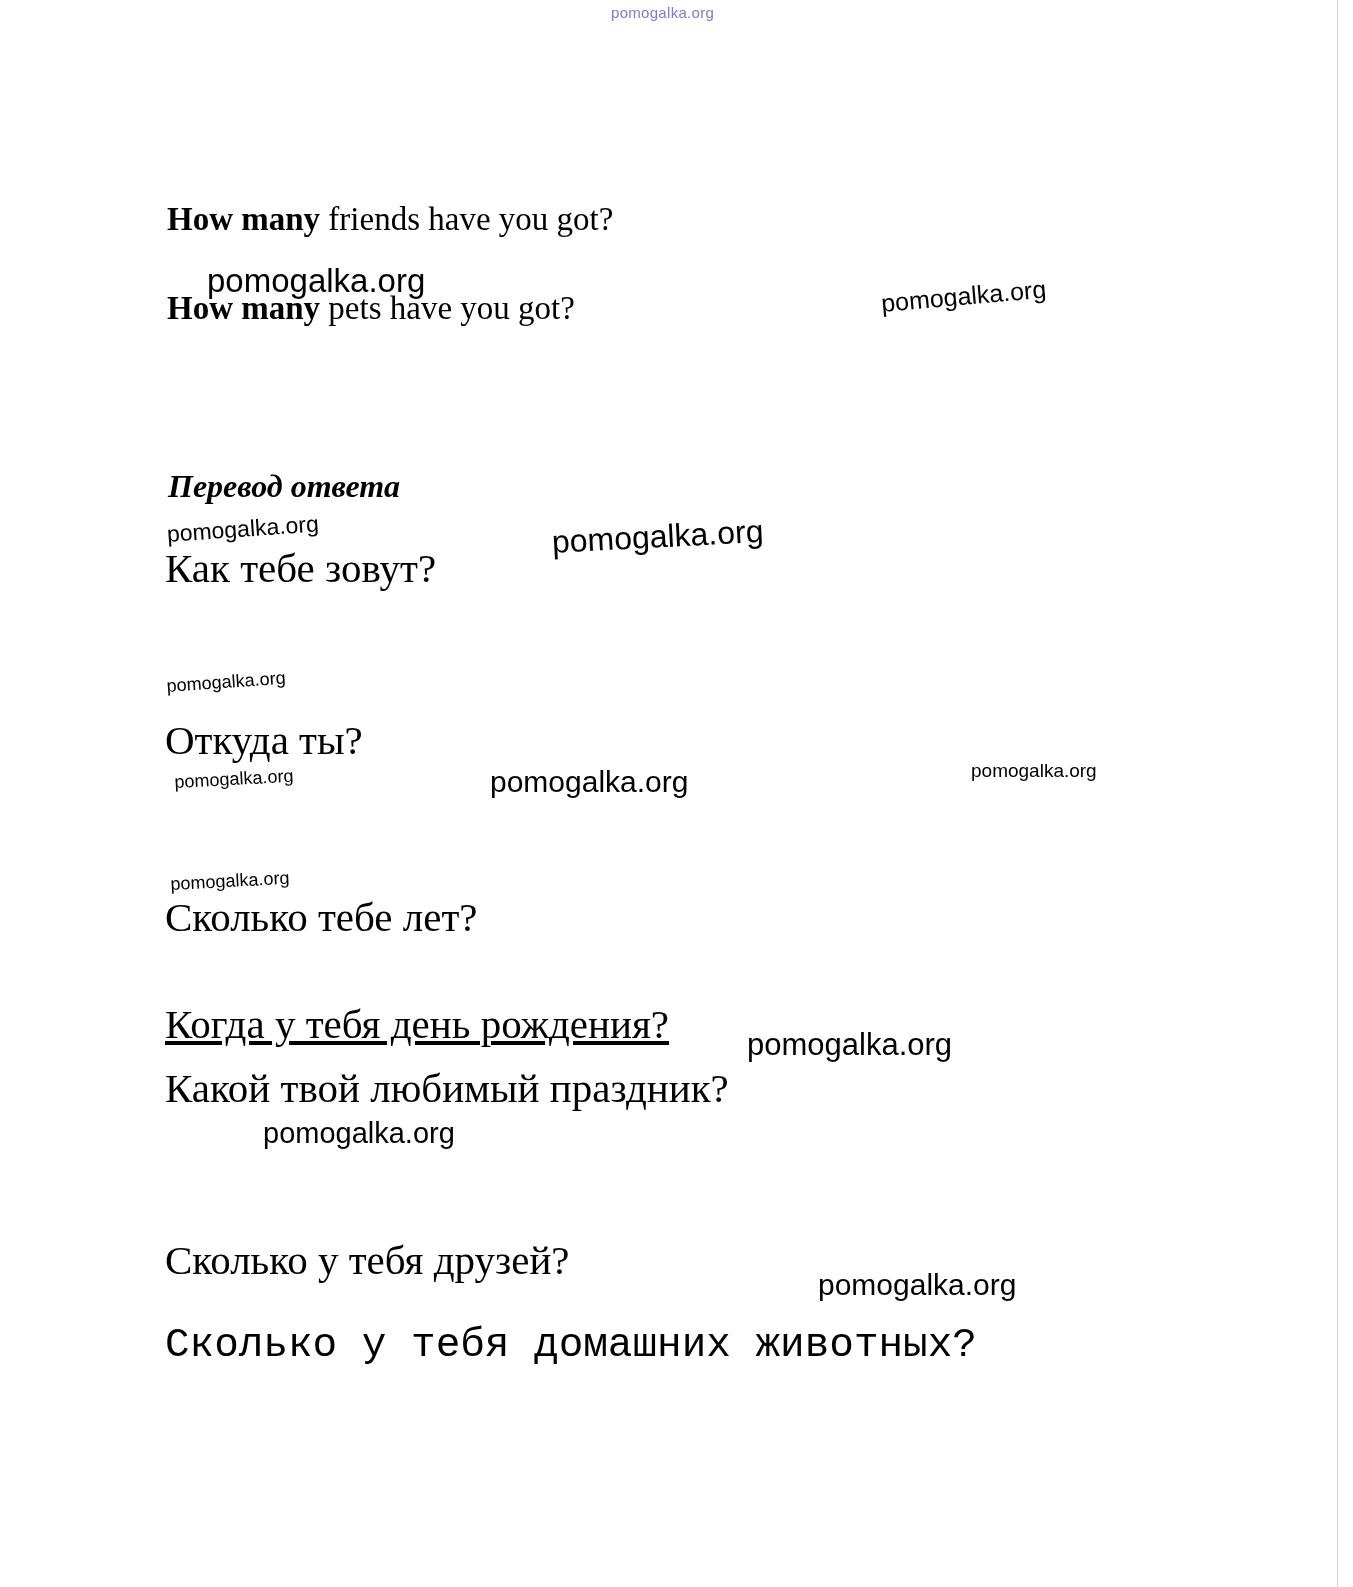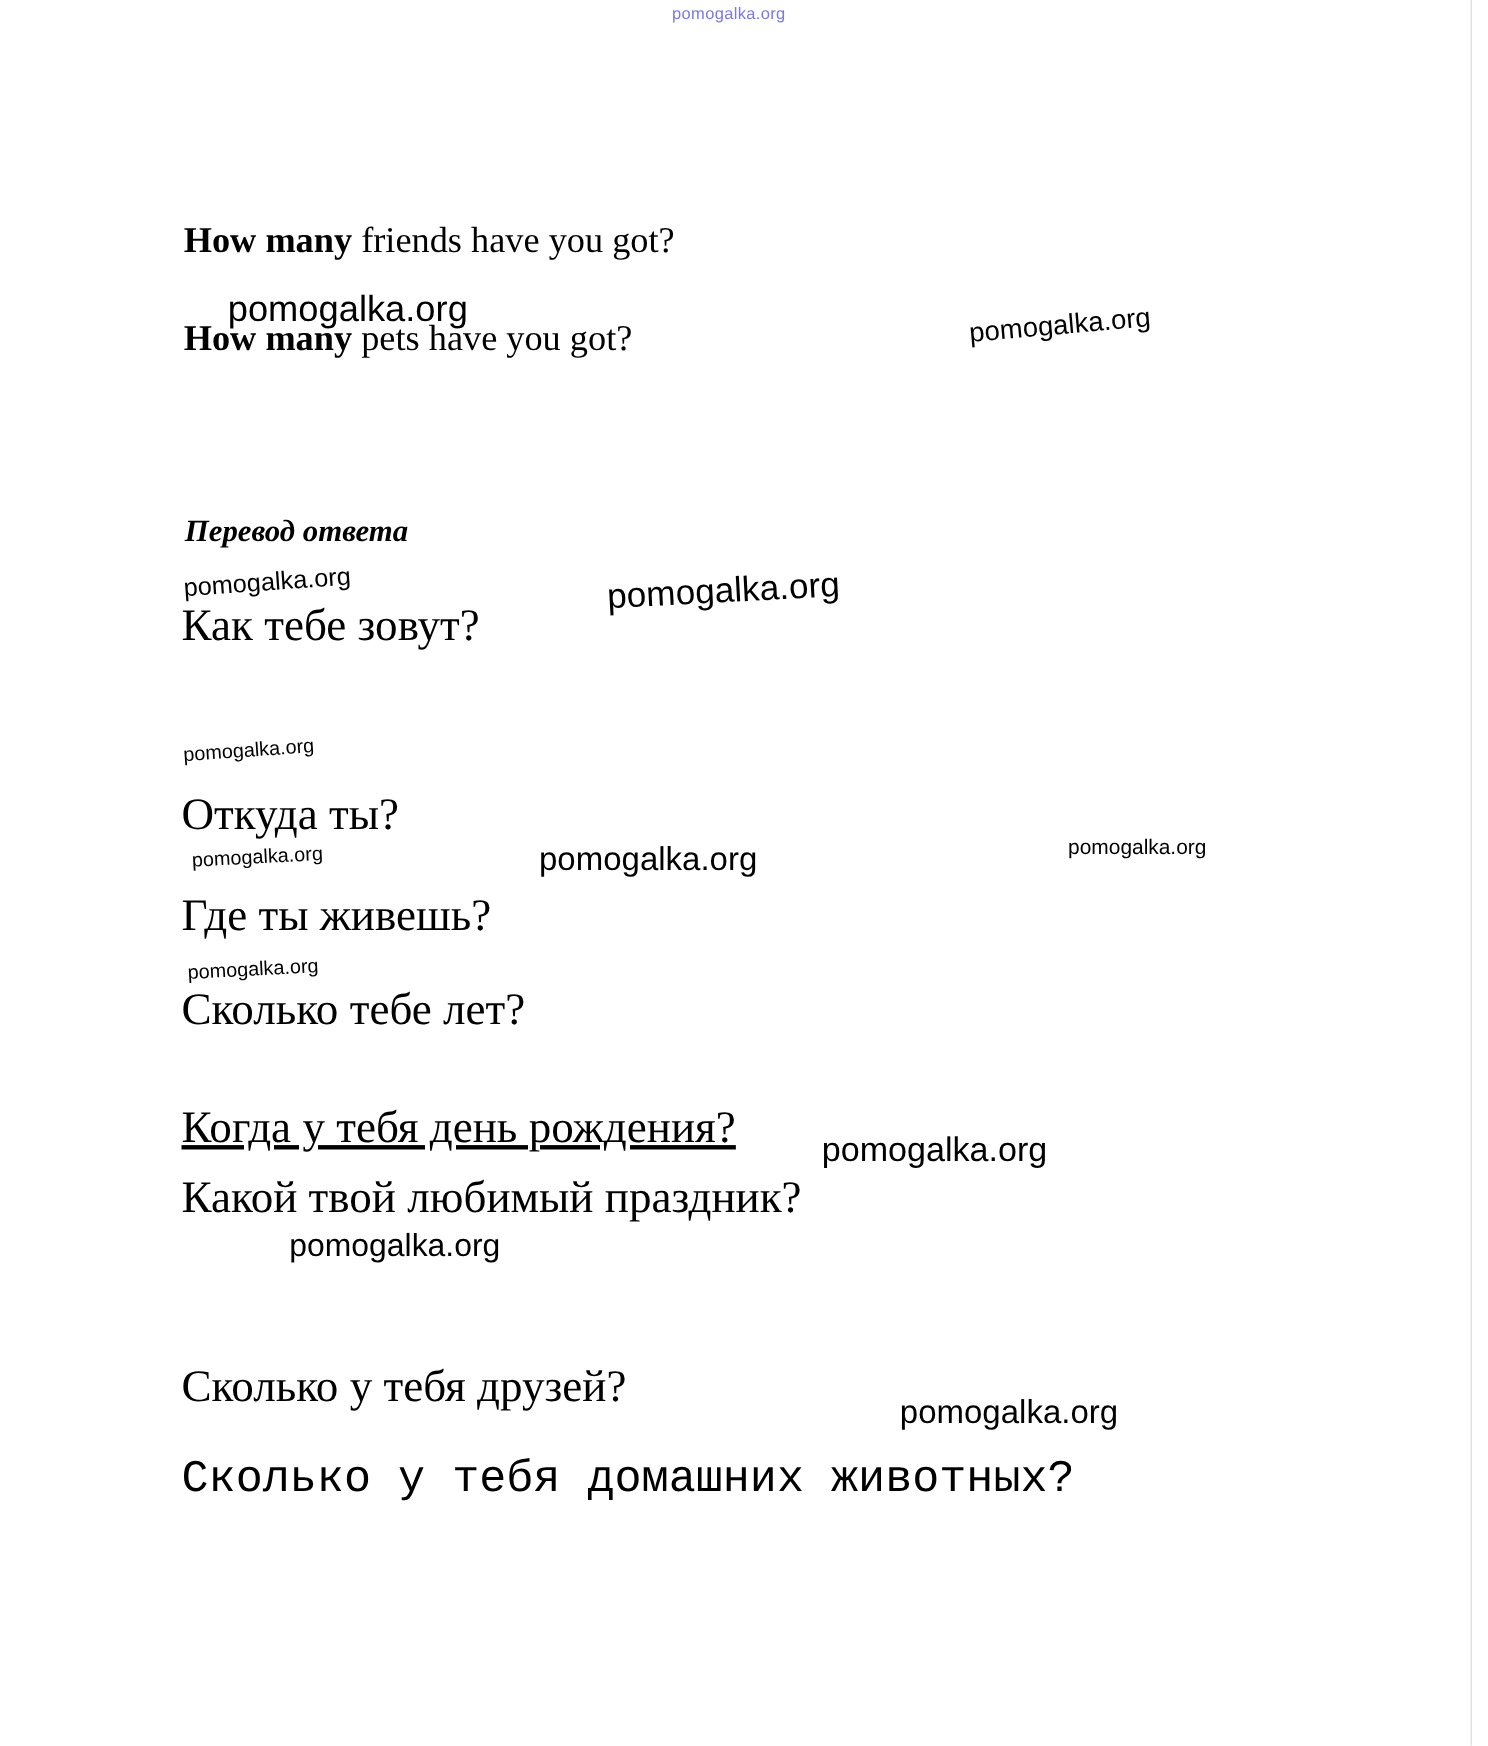--- a/index.html
+++ b/index.html
@@ -43,21 +43,21 @@
     font-weight: bold;
   }
   #en1 { left: 167px; top: 203px; }
   #en2 { left: 167px; top: 292px; }
 
   .section-title {
     position: absolute;
     left: 168px;
     top: 468px;
     font-family: "Liberation Serif", serif;
-    font-size: 28px;
+    font-size: 32px;
     font-weight: bold;
     font-style: italic;
     white-space: nowrap;
   }
 
   .ru-line {
     position: absolute;
     font-family: "Liberation Serif", serif;
     font-size: 41px;
     white-space: nowrap;
@@ -112,21 +112,20 @@
   <div class="wm-top">pomogalka.org</div>
 
   <div class="en-line" id="en1"><b>How many</b><span> friends have you got?</span></div>
 
   <div class="en-line" id="en2"><b>How many</b><span> pets have you got?</span></div>
 
   <div class="section-title">Перевод ответа</div>
 
   <div class="ru-line" id="ru0">Как тебе зовут?</div>
   <div class="ru-line" id="ru2">Откуда ты?</div>
-  <div class="ru-line" id="ru3">Где ты живешь?</div>
   <div class="ru-line" id="ru4">Сколько тебе лет?</div>
   <div class="ru-line" id="ru5">Когда у тебя день рождения?</div>
   <div class="ru-line" id="ru6">Какой твой любимый праздник?</div>
   <div class="ru-line" id="ru8">Сколько у тебя друзей?</div>
   <div class="ru-line" id="ru9">Сколько у тебя домашних животных?</div>
 
   <div class="wm" id="wmA">pomogalka.org</div>
   <div class="wm" id="wmB">pomogalka.org</div>
   <div class="wm" id="wmC">pomogalka.org</div>
   <div class="wm" id="wmD">pomogalka.org</div>

